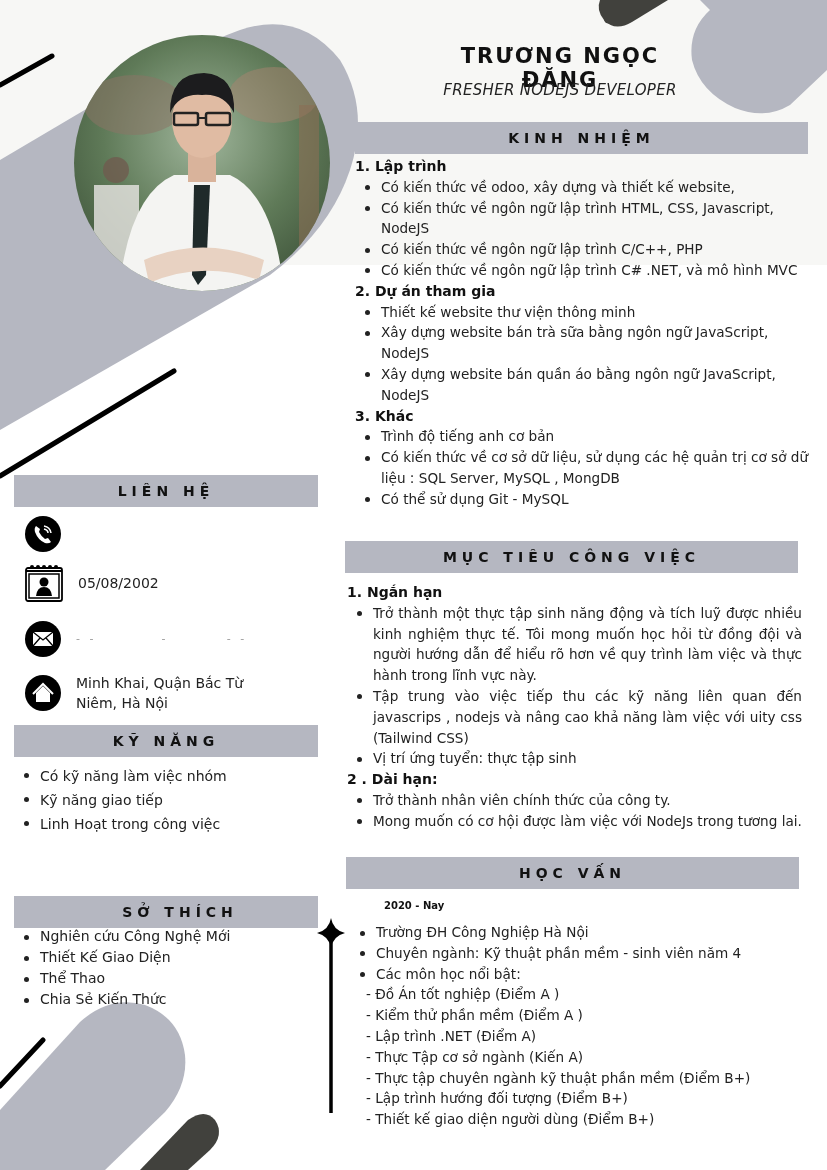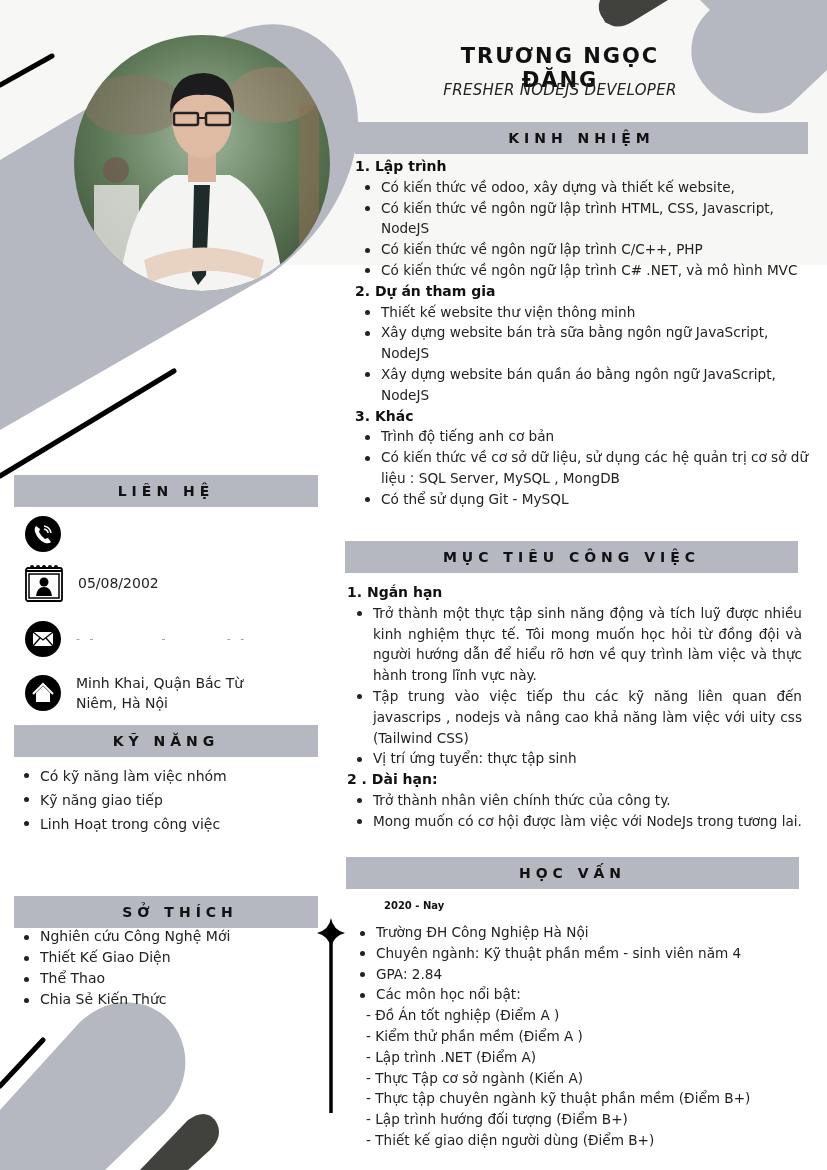--- a/index.html
+++ b/index.html
@@ -191,21 +191,20 @@
       <li>Mong muốn có cơ hội được làm việc với NodeJs trong tương lai.</li>
     </ul>
   </div>
 
   <div class="title-bar" style="left:346px;top:857px;width:453px;">HỌC VẤN</div>
   <div class="h txt" style="position:absolute;left:384px;top:896px;font-size:10px;">2020 - Nay</div>
   <div class="txt" style="position:absolute;left:350px;top:922px;width:470px;">
     <ul class="b">
       <li>Trường ĐH Công Nghiệp Hà Nội</li>
       <li>Chuyên ngành: Kỹ thuật phần mềm - sinh viên năm 4</li>
-      <li>GPA:  2.84</li>
       <li>Các môn học nổi bật:</li>
     </ul>
     <div class="sub">
       <div>- Đồ Án tốt nghiệp (Điểm A )</div>
       <div>- Kiểm thử phần mềm (Điểm A )</div>
       <div>- Lập trình .NET (Điểm A)</div>
       <div>- Thực Tập cơ sở ngành (Kiến A)</div>
       <div>- Thực tập chuyên ngành kỹ thuật phần mềm (Điểm B+)</div>
       <div>- Lập trình hướng đối tượng (Điểm B+)</div>
       <div>- Thiết kế giao diện người dùng (Điểm B+)</div>

